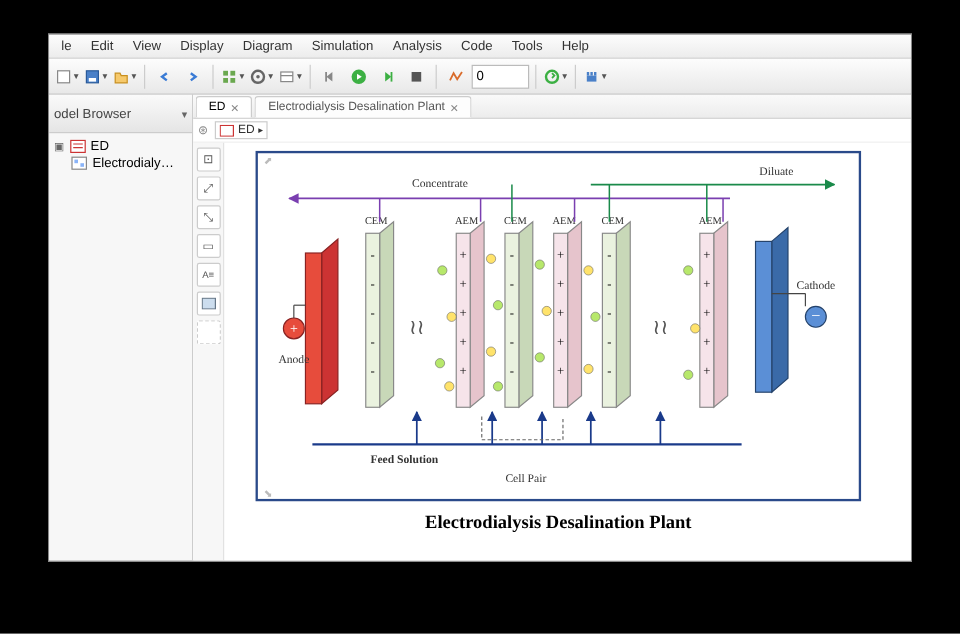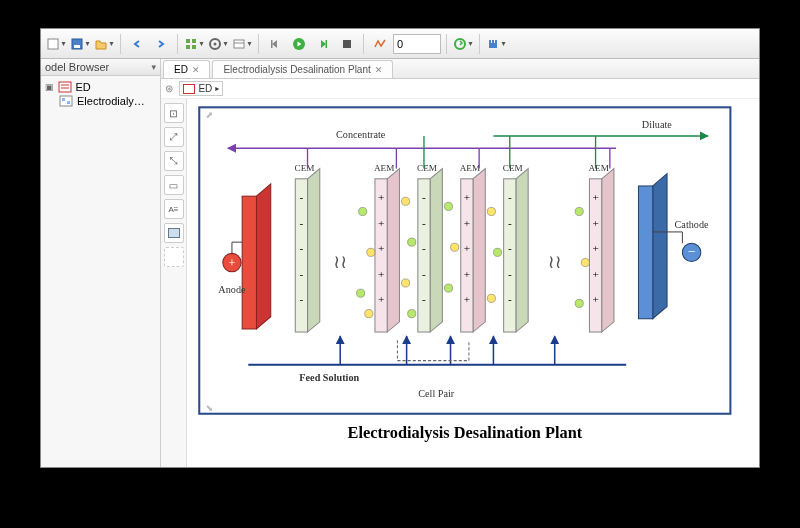--- a/index.html
+++ b/index.html
@@ -8,21 +8,21 @@
   .menubar { height: 20px; background: linear-gradient(#fdfdfd,#ececec); border-bottom: 1px solid #ccc; display: flex; align-items: center; font-size: 11px; color: #333; padding-left: 2px; }
   .menubar span { padding: 2px 8px; cursor: default; }
   .toolbar { height: 30px; background: linear-gradient(#fdfdfd,#e8e8e8); border-bottom: 1px solid #bbb; display: flex; align-items: center; font-size: 11px; padding: 0 4px; gap: 2px; }
   .tb-btn { width: 22px; height: 22px; border: 1px solid transparent; display: flex; align-items: center; justify-content: center; border-radius: 2px; }
   .tb-sep { width: 1px; height: 20px; background: #ccc; margin: 0 3px; }
   .dropdown-caret { font-size: 8px; color: #555; margin-left: 1px; }
   .num-input { width: 48px; height: 20px; border: 1px solid #bbb; font-size: 11px; padding: 0 3px; background: #fff; }
   .sel-input { width: 100px; height: 20px; border: 1px solid #bbb; font-size: 11px; background: #fff; padding: 0 2px; }
   .body-row { flex: 1; display: flex; min-height: 0; }
   .sidebar { width: 120px; background: #f7f7f7; border-right: 1px solid #ccc; display: flex; flex-direction: column; font-size: 11px; }
-  .sidebar-title { height: 17px; background: linear-gradient(#fafafa,#e5e5e5); border-bottom: 1px solid #ccc; padding: 2px 4px; color: #444; display:flex; align-items:center; justify-content:space-between;}
+  .sidebar-title { height: 32px; background: linear-gradient(#fafafa,#e5e5e5); border-bottom: 1px solid #ccc; padding: 2px 4px; color: #444; display:flex; align-items:center; justify-content:space-between;}
   .tree { padding: 4px 2px; }
   .tree-row { display: flex; align-items: center; gap: 4px; padding: 1px 2px; }
   .tree-indent { width: 10px; }
   .tree-icon { width: 14px; height: 12px; display:inline-block; }
   .main { flex: 1; display: flex; flex-direction: column; background: #fff; min-width:0;}
   .palette { width: 26px; background: #f7f7f7; border-right: 1px solid #ddd; display:flex; flex-direction:column; align-items:center; gap:4px; padding:4px 0;}
   .pal-btn { width:20px; height:20px; border:1px solid #ccc; background:#fff; border-radius:2px; display:flex; align-items:center; justify-content:center; font-size:10px; color:#555;}
   .tabstrip { height: 20px; background: linear-gradient(#fafafa,#ececec); border-bottom: 1px solid #ccc; display: flex; align-items: end; font-size: 10px; }
   .tab { padding: 3px 10px; border: 1px solid #ccc; border-bottom: none; background: #fdfdfd; margin-left: 2px; border-radius: 3px 3px 0 0; display:flex; align-items:center; gap:4px; color:#555;}
   .tab.active { background:#fff; color:#000;}
@@ -35,20 +35,32 @@
   .axis-label { font-family: Arial, sans-serif; font-size: 10px; fill:#333;}
   .cap-title { font-family: "Times New Roman", serif; font-weight: bold; font-size: 16px; fill:#000;}
   .mem-label { font-family: Arial; font-size: 9px; fill:#333;}
   .elec-label { font-family: Arial; font-size: 10px; fill:#333;}
 </style>
 </head>
 <body>
 
 <div class="app-window">
 
+  <div class="menubar">
+    <span>le</span>
+    <span>Edit</span>
+    <span>View</span>
+    <span>Display</span>
+    <span>Diagram</span>
+    <span>Simulation</span>
+    <span>Analysis</span>
+    <span>Code</span>
+    <span>Tools</span>
+    <span>Help</span>
+  </div>
 
   <div class="toolbar">
     <div class="tb-btn">
         <svg width="14" height="14">
           <rect x="2" y="2" width="10" height="10" fill="#fff" stroke="#888"></rect>
         </svg>
         <span class="dropdown-caret">▾</span>
       </div>
     <div class="tb-btn">
         <svg width="14" height="14">

